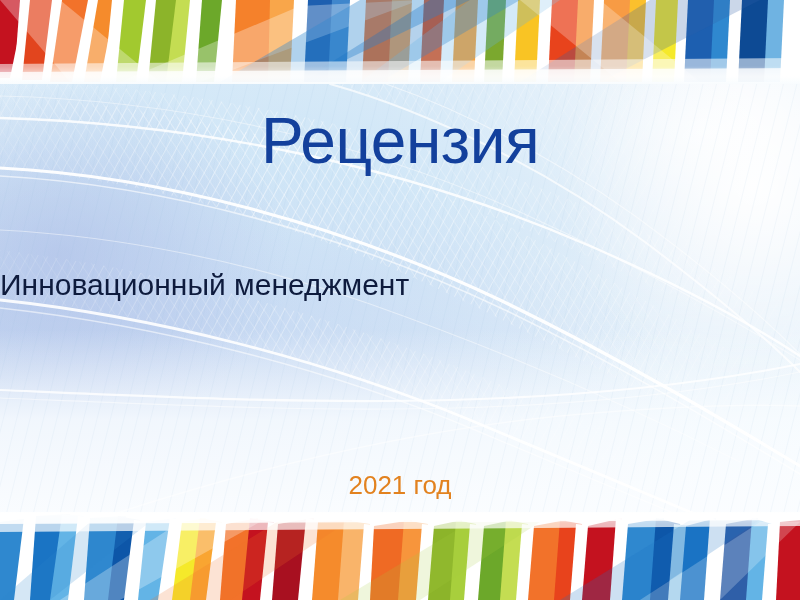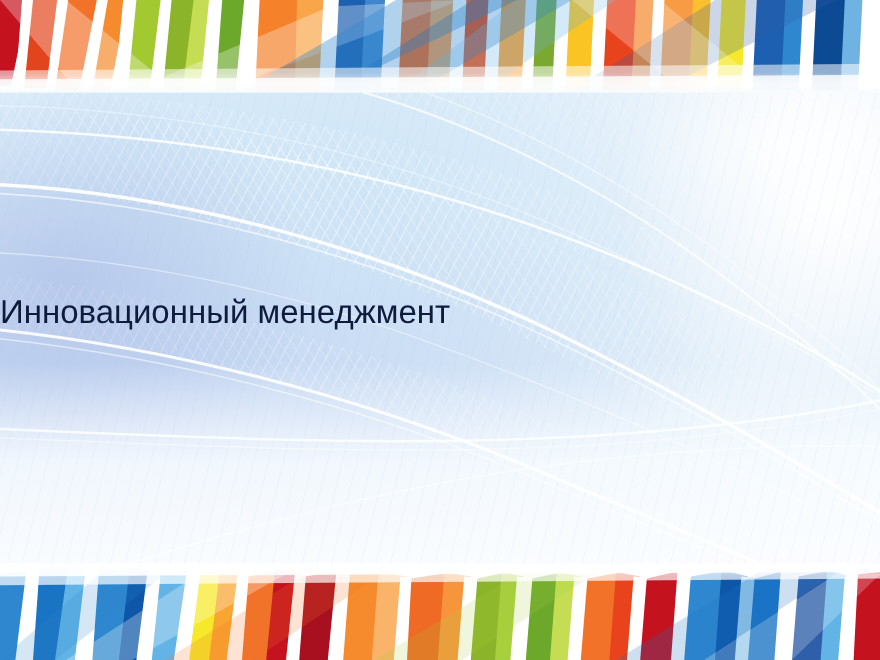--- a/index.html
+++ b/index.html
@@ -345,17 +345,19 @@
         <polygon points="640,88 760,10 800,10 720,88" fill="#ffffff" opacity="0.22"></polygon>
         <polygon points="0,88 90,10 150,10 50,88" fill="#2f88cf" opacity="0.20"></polygon>
       </g>
 
       <polygon points="0,0 800,0 800,14 0,20" fill="#ffffff" opacity="0.7"></polygon>
       <polygon points="0,0 800,0 800,8 0,12" fill="#ffffff" opacity="0.9"></polygon>
     </svg>
     <div class="band-bottom-fade"></div>
   </div>
 
+  <div class="title">Рецензия</div>
 
   <div class="subtitle">Инновационный менеджмент</div>
 
+  <div class="year">2021 год</div>
 
 </div>
 
 </body></html>

